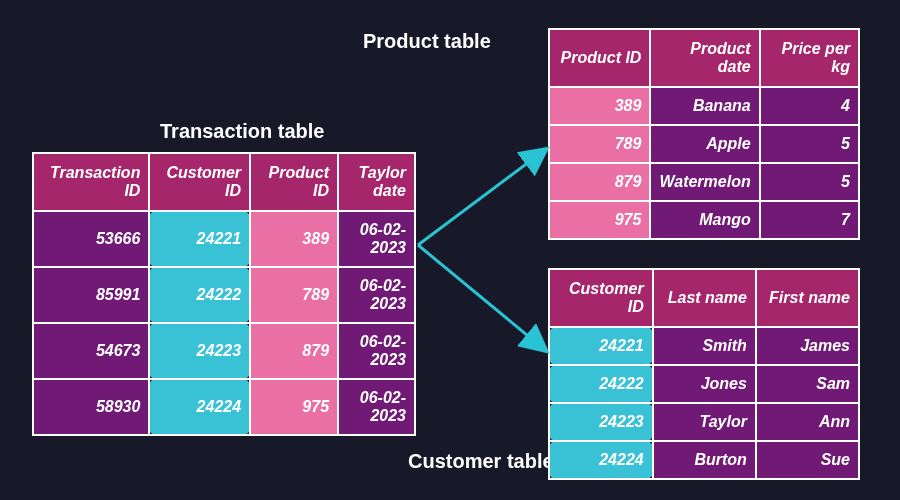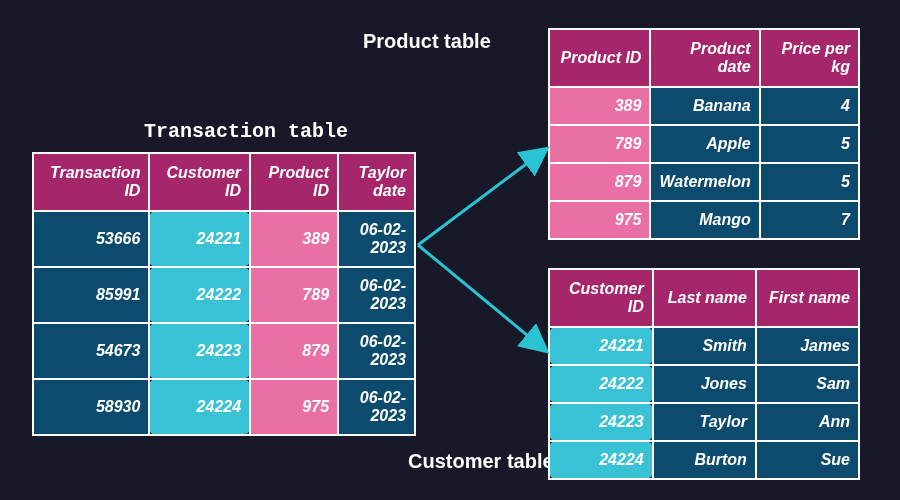--- a/index.html
+++ b/index.html
@@ -30,39 +30,39 @@
     font-size: 16px;
     font-weight: 700;
     color: #fff;
     font-style: italic;
   }
   .tbl th {
     background: #a6266b;
     padding: 10px 8px;
   }
   .tbl td {
-    background: #0c4a6e;
+    background: #701a75;
     padding: 9px 8px;
   }
   .tbl td.pink { background: #ea6fa5; margin-top: 8px; }
   .tbl td.cyan { background: #39c1d6; border-radius: 7px; }
 
   
   #t-transaction { left: 32px; top: 152px; width: 384px; }
   #t-transaction th, #t-transaction td { width: 96px; padding-left: 16px; }
 
   
   #t-product { left: 548px; top: 28px; width: 312px; }
   #t-product th, #t-product td { width: 104px; }
 
   
   #t-customer { left: 548px; top: 268px; width: 312px; }
   #t-customer th, #t-customer td { width: 104px; }
 
-  #title-transaction { left: 144px; top: 120px; font-family: Liberation Mono, monospace; }
+  #title-transaction { left: 160px; top: 120px; }
   #title-product { left: 363px; top: 30px; }
   #title-customer { left: 408px; top: 450px; }
 
   svg.arrows {
     position: absolute;
     left: 0; top: 0;
     width: 900px; height: 500px;
     pointer-events: none;
   }
 </style>

